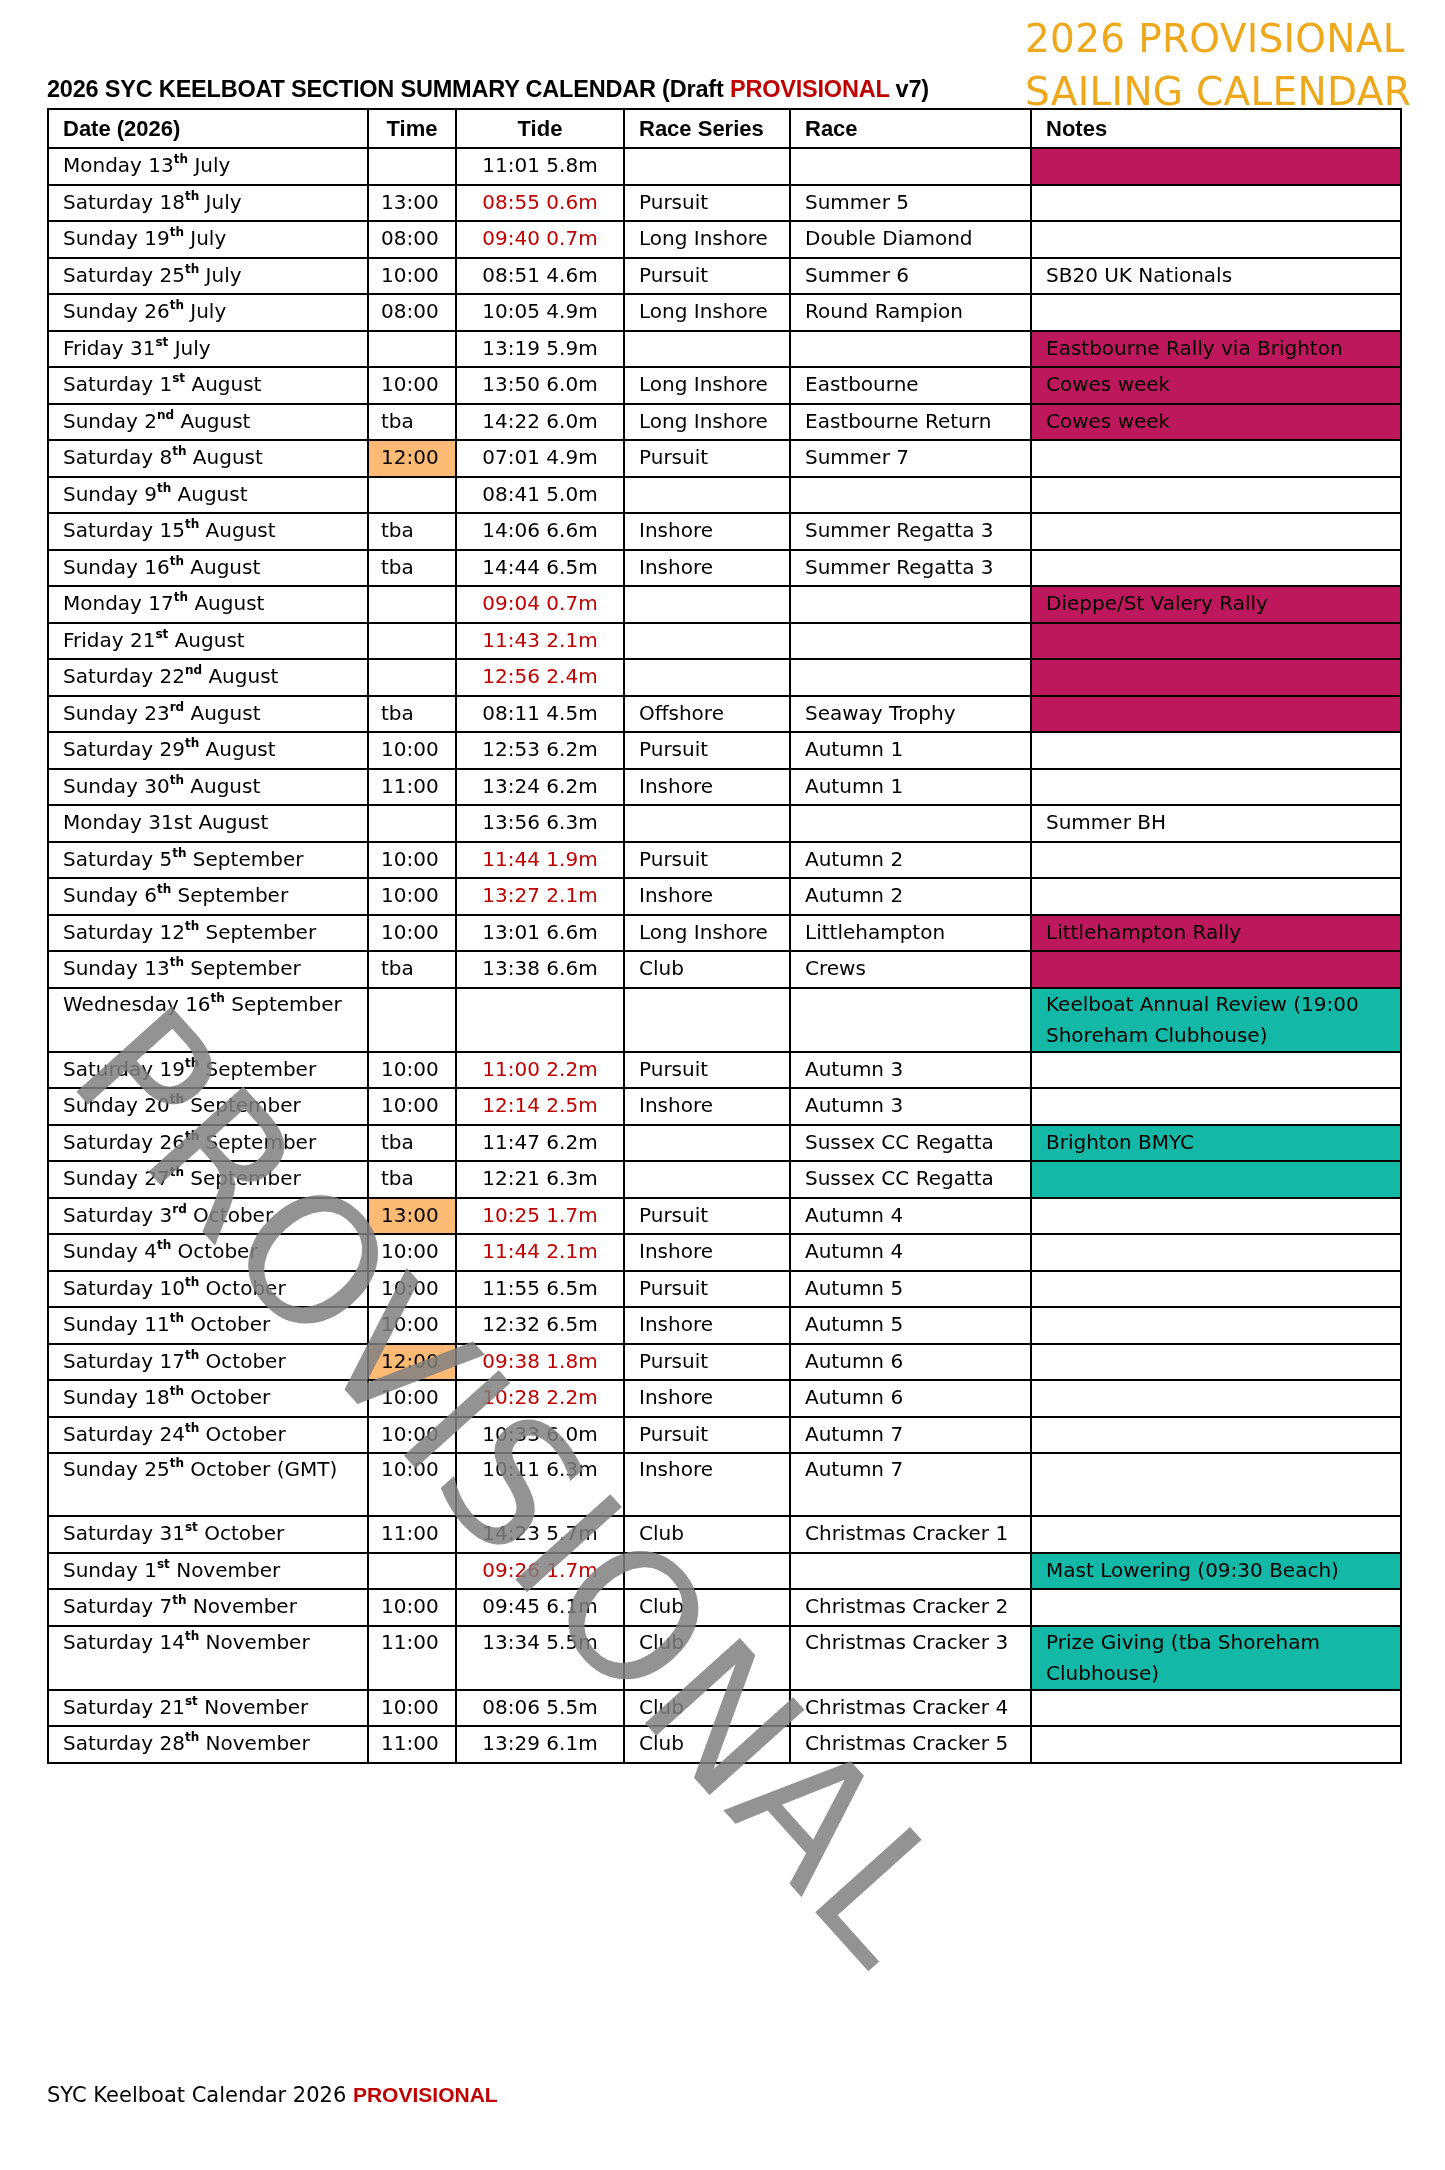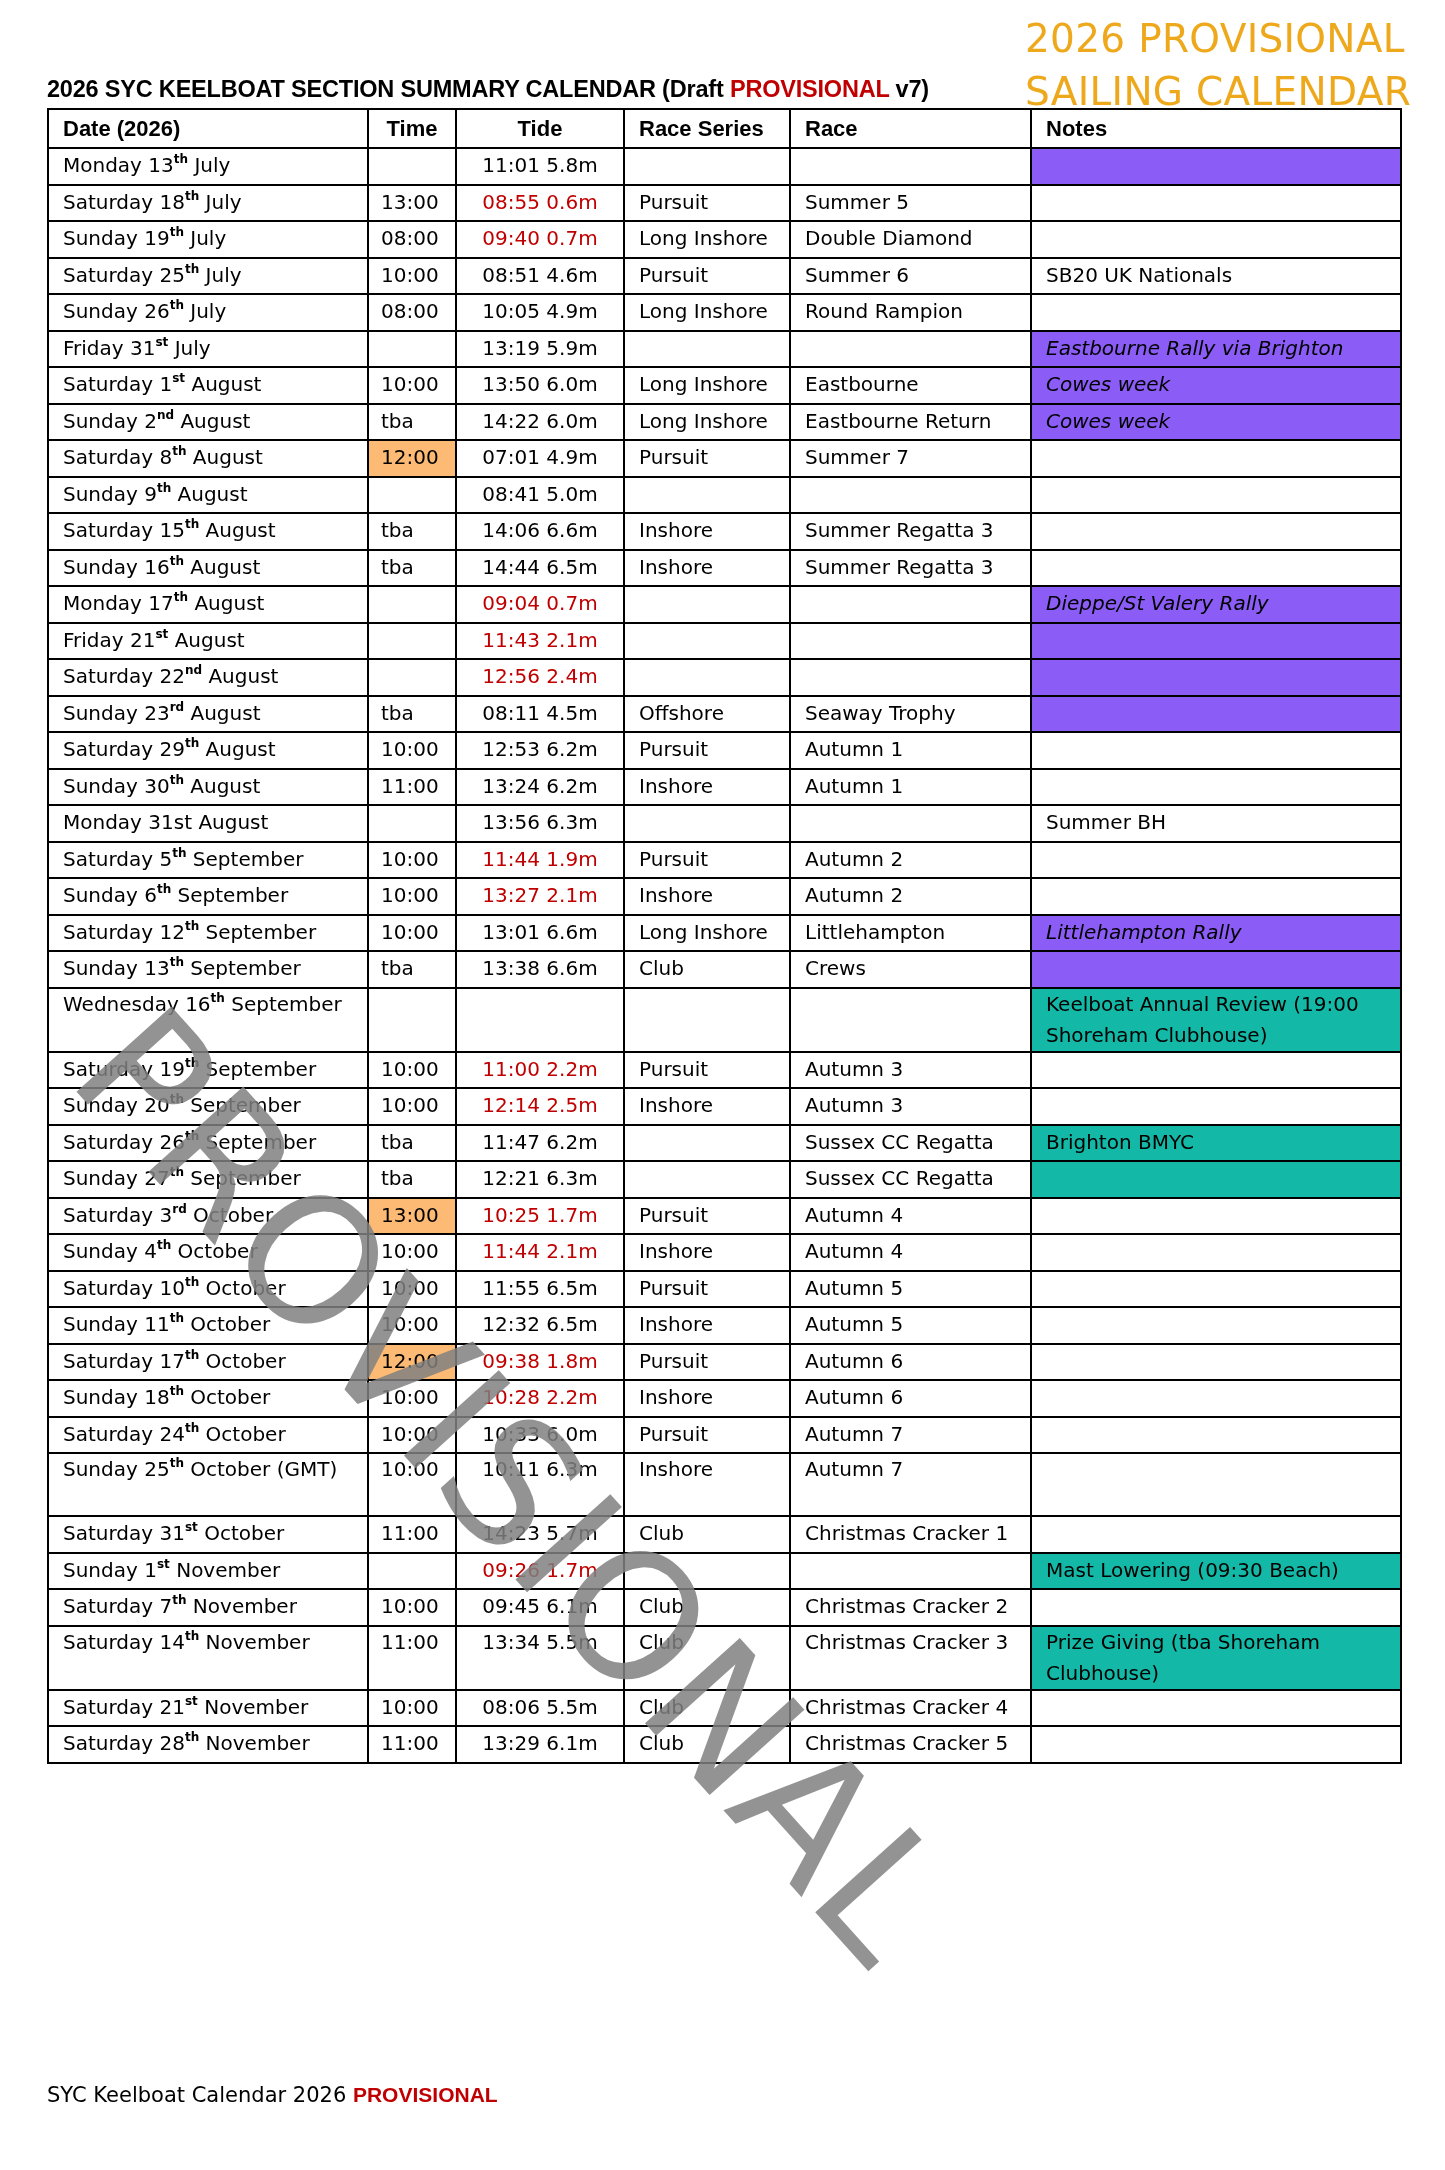--- a/index.html
+++ b/index.html
@@ -26,21 +26,21 @@
   table.cal th, table.cal td {
     border: 2px solid #000; padding: 0 0 0 14px; height: 34.5px;
     text-align: left; vertical-align: top; line-height: 32px;
     overflow: hidden; white-space: nowrap;
   }
   table.cal th { font-family: "Liberation Sans", sans-serif; font-weight: bold; font-size: 22px; height: 37px; line-height: 37px; }
   table.cal th.center, table.cal td.center { text-align: center; padding: 0; }
   table.cal td.time { padding-left: 12px; margin-top: 7px; }
   table.cal td.tall { height: 61px; white-space: normal; line-height: 31px; }
   .tide-red { color: #C00000; }
-  .bg-green { background: #8b5cf6; font-style: italic; }
+  .bg-green { background: #be185d; }
   .bg-blue { background: #14b8a6; }
   .bg-yellow { background: #fdba74; }
   sup { font-size: 12px; font-weight: bold; line-height: 0; vertical-align: 9px; }
   td.notes { white-space: normal; line-height: 31px; }
   .watermark {
     position: absolute; left: 175px; top: 980px; width: 1300px;
     transform: rotate(48deg); transform-origin: 0 0;
     font-family: "DejaVu Sans", sans-serif; font-size: 175px; letter-spacing: 2px;
     color: rgba(128,128,128,0.85); pointer-events: none; white-space: nowrap;
     -webkit-text-stroke: 0; line-height: 1;

